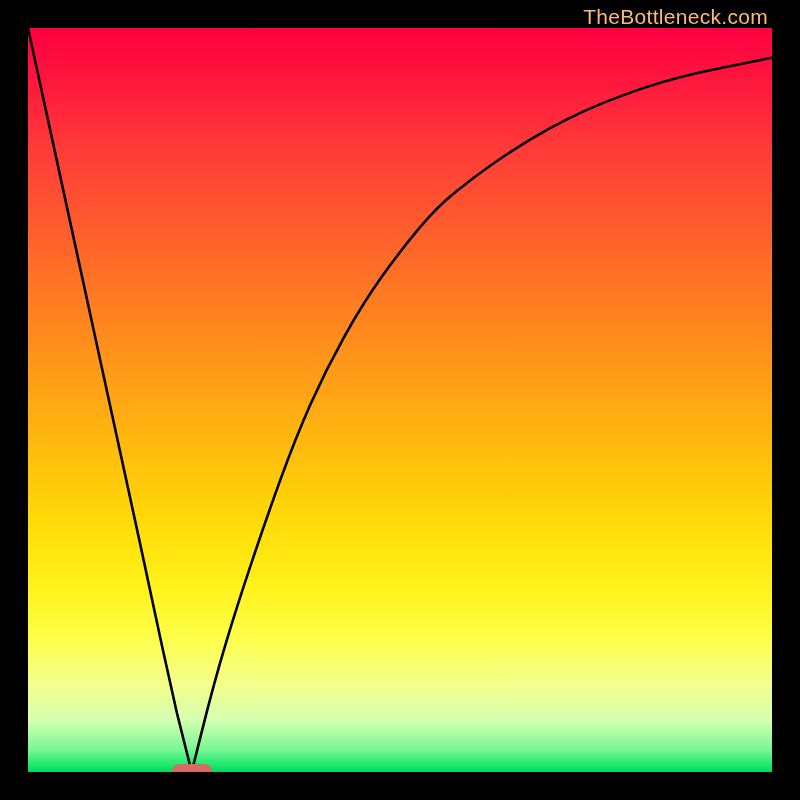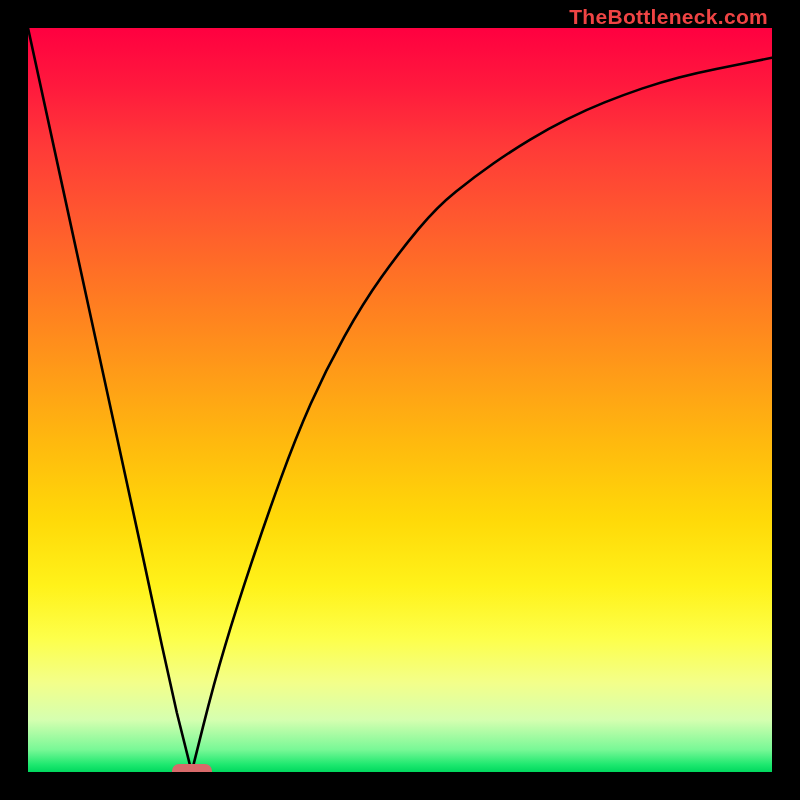--- a/index.html
+++ b/index.html
@@ -62,24 +62,24 @@
     height: 14px;
     border-radius: 8px;
     background: #d86a6a;
     transform: translate(-50%, 0);
     bottom: -6px;
   }
   .watermark {
     position: absolute;
     top: 5px;
     right: 32px;
-    color: #ef4444;
+    color: #fdba74;
     font-size: 21px;
     letter-spacing: 0.3px;
-    font-weight: 700;
+    font-weight: 400;
     user-select: none;
   }
 </style>
 </head>
 <body>
 
 <div class="stage">
 
   <div class="watermark">TheBottleneck.com</div>
 

